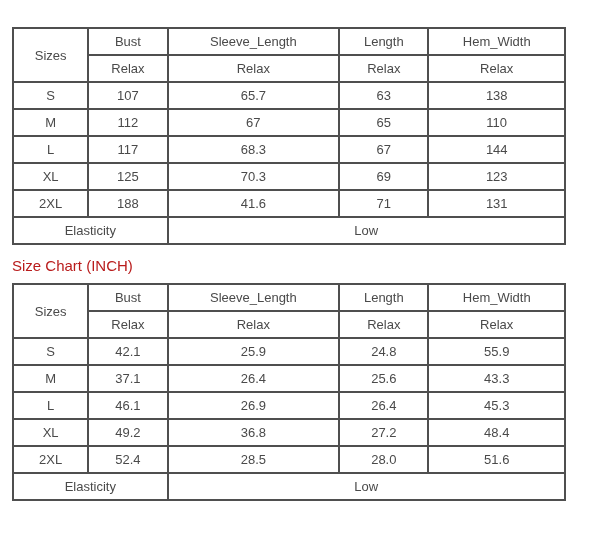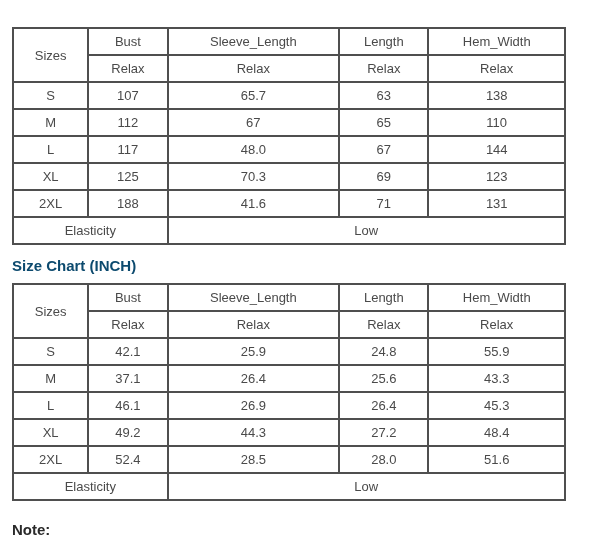--- a/index.html
+++ b/index.html
@@ -37,22 +37,22 @@
     white-space: nowrap;
   }
   .col-sizes  { width: 75px;  }
   .col-bust   { width: 79px;  }
   .col-sleeve { width: 171px; }
   .col-length { width: 89px;  }
   .col-hem    { width: 136px; }
   h3.section-heading {
     margin: 12px 0 9px 0;
     font-size: 15px;
-    font-weight: bold;
-    color: #0c4a6e;
+    font-weight: normal;
+    color: #b91c1c;
   }
   .note-heading {
     margin: 20px 0 0 0;
     font-size: 15px;
     font-weight: bold;
     color: #2a2a2a;
   }
 </style>
 </head>
 <body>
@@ -91,21 +91,21 @@
       <tr>
         <td>M</td>
         <td>112</td>
         <td>67</td>
         <td>65</td>
         <td>110</td>
       </tr>
       <tr>
         <td>L</td>
         <td>117</td>
-        <td>48.0</td>
+        <td>68.3</td>
         <td>67</td>
         <td>144</td>
       </tr>
       <tr>
         <td>XL</td>
         <td>125</td>
         <td>70.3</td>
         <td>69</td>
         <td>123</td>
       </tr>
@@ -164,33 +164,32 @@
       <tr>
         <td>L</td>
         <td>46.1</td>
         <td>26.9</td>
         <td>26.4</td>
         <td>45.3</td>
       </tr>
       <tr>
         <td>XL</td>
         <td>49.2</td>
-        <td>44.3</td>
+        <td>36.8</td>
         <td>27.2</td>
         <td>48.4</td>
       </tr>
       <tr>
         <td>2XL</td>
         <td>52.4</td>
         <td>28.5</td>
         <td>28.0</td>
         <td>51.6</td>
       </tr>
       <tr>
         <td colspan="2">Elasticity</td>
         <td colspan="3">Low</td>
       </tr>
     </tbody>
   </table>
 
-  <p class="note-heading">Note:</p>
 
 </div>
 
 </body></html>

